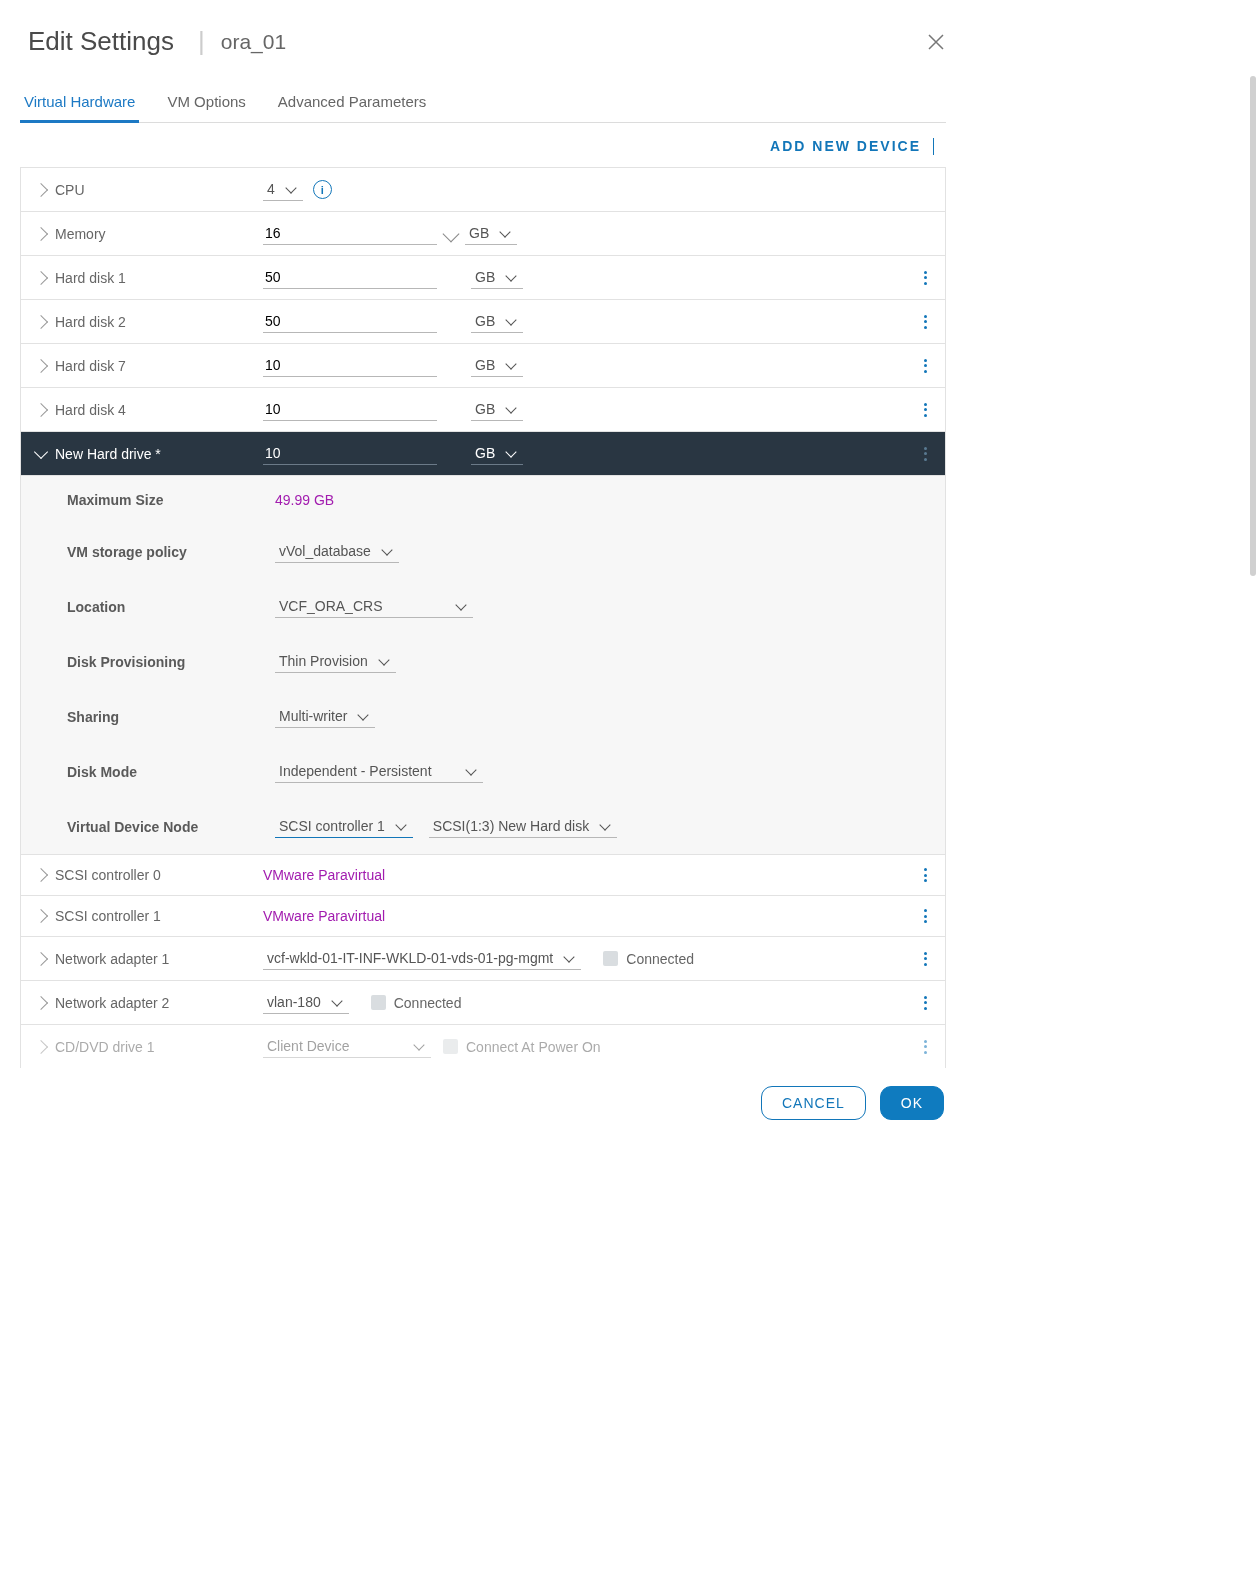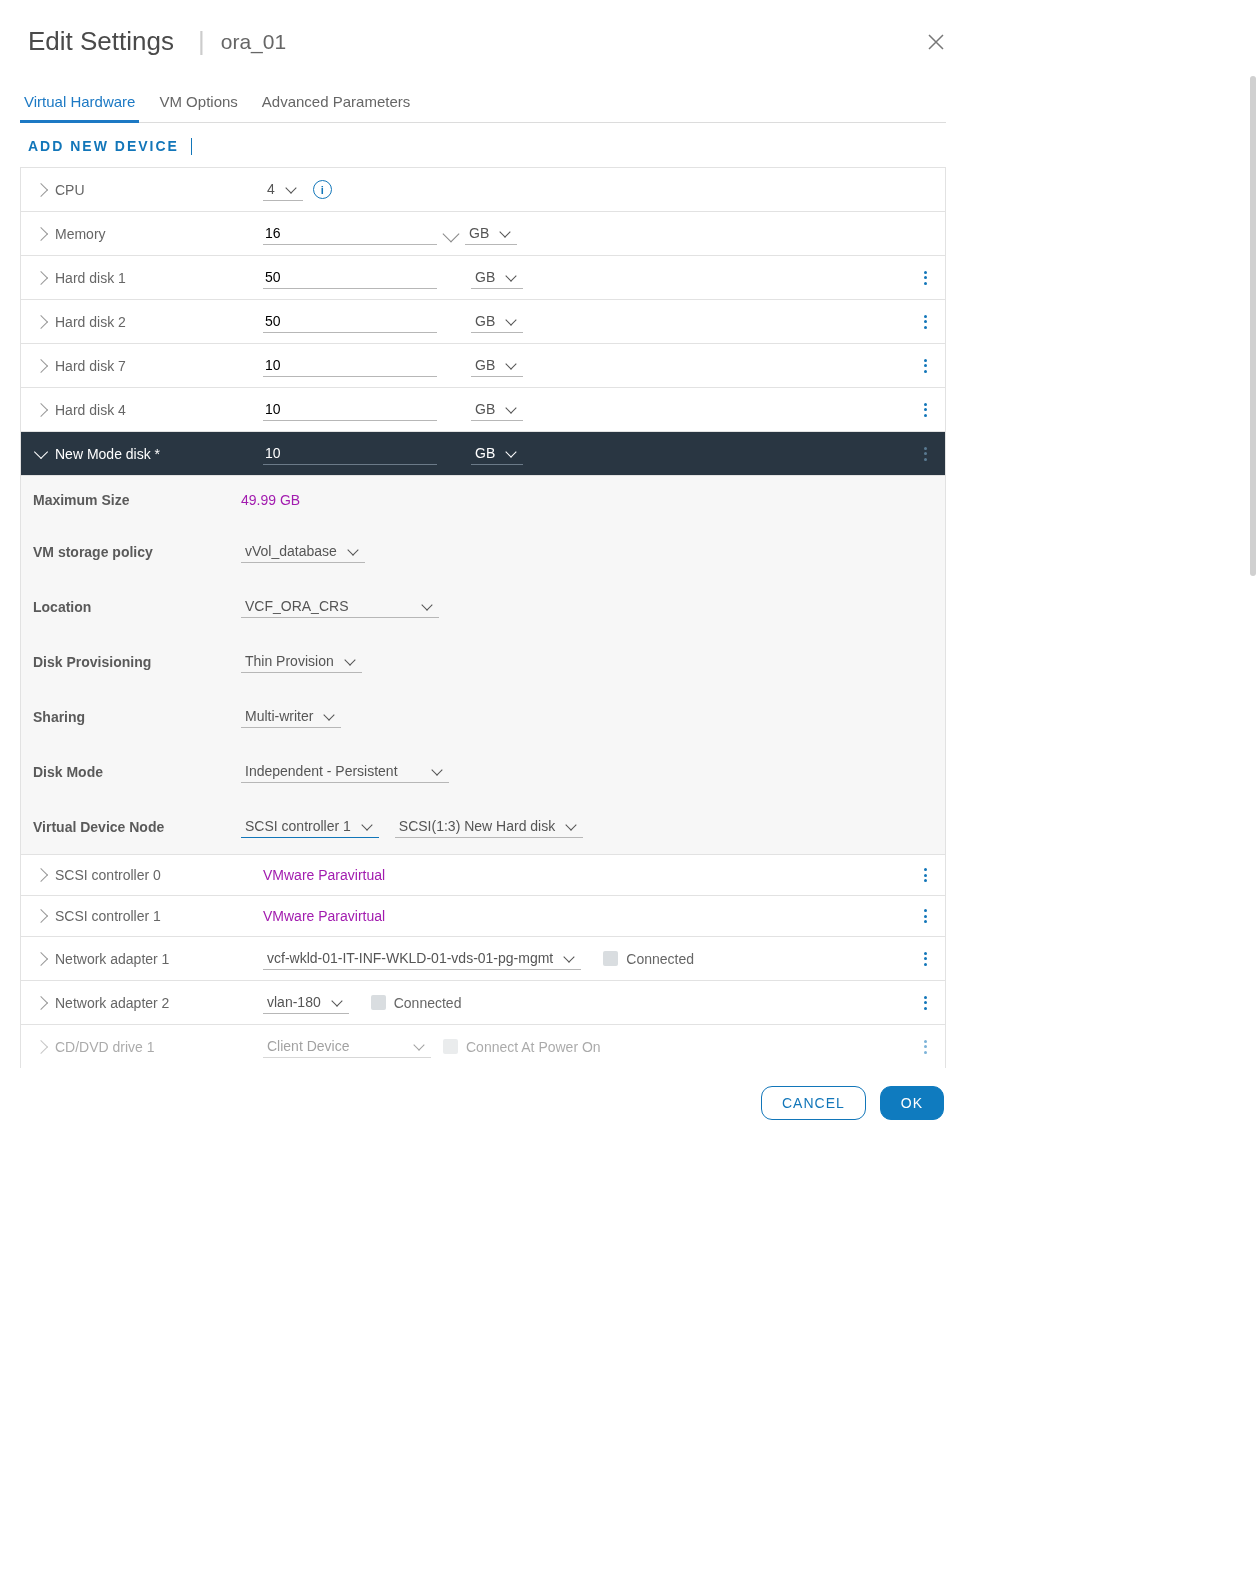--- a/index.html
+++ b/index.html
@@ -2,24 +2,24 @@
 <html><head>
 <meta charset="utf-8">
 <style>
 html,body{margin:0;padding:0;width:966px;font-family:"Helvetica Neue",Arial,sans-serif;color:#444;background:#fff}
 .dialog{padding:18px 20px 14px 20px}
 .hdr{display:flex;align-items:center;margin-bottom:22px}
 .hdr h1{font-size:26px;font-weight:400;color:#4a4a4a;margin:8px}
 .hdr .div{margin:0 16px;color:#ccc;font-size:26px;font-weight:300}
 .hdr .vm{font-size:21px;color:#666}
 .close-x{margin-left:auto;cursor:pointer;width:20px;height:20px}
-.tabs{display:flex;gap:16px;border-bottom:1px solid #dcdcdc}
+.tabs{display:flex;gap:24px;border-bottom:1px solid #dcdcdc}
 .tab{padding:6px 4px 10px;font-size:15px;color:#666;cursor:pointer}
 .tab.act{color:#1c79c4;border-bottom:3px solid #1c79c4;margin-bottom:-1px}
-.topright{padding:14px 8px 12px}
+.topright{text-align:right;padding:14px 8px 12px}
 .addnew{color:#1276b9;font-size:14px;letter-spacing:2px;cursor:pointer;font-weight:600}
 .body{border:1px solid #e2e2e2;border-bottom:none}
 .row{display:flex;align-items:center;border-bottom:1px solid #e2e2e2;padding:10px 12px;font-size:14px;color:#666}
 .lbl{width:230px;display:flex;align-items:center}
 .chev{width:9px;height:9px;border-right:1.5px solid #999;border-bottom:1.5px solid #999;transform:rotate(-45deg);margin:0 9px 0 3px;cursor:pointer}
 .chev.dn{transform:rotate(45deg);margin-bottom:4px}
 .val{display:flex;align-items:center;flex:1}
 .und{border:none;border-bottom:1px solid #b7b7b7;background:transparent;font-size:14px;color:#000000;padding:3px 2px;outline:none}
 .und.dk{border-bottom-color:#6b7a88;color:#fff}
 .md{width:170px}
@@ -28,21 +28,21 @@
 .miniv{width:7px;height:7px;border-right:1.5px solid currentColor;border-bottom:1.5px solid currentColor;transform:rotate(45deg);margin:0 4px 3px 12px}
 .info{width:17px;height:17px;border:1.5px solid #1276b9;border-radius:50%;color:#1276b9;display:inline-flex;align-items:center;justify-content:center;font-size:11px;font-weight:700;margin-left:10px}
 .dots{margin-left:auto;display:flex;flex-direction:column;gap:2.5px;cursor:pointer;padding:3px 6px}
 .dot{width:3px;height:3px;background:#1276b9;border-radius:50%}
 .dkrow{background:#293642;color:#fff}
 .dkrow .lbl{color:#fff}
 .dkrow .chev{border-color:#fff}
 .dkrow .dot{background:#5a7a92}
 .exp{background:#f7f7f7;border-bottom:1px solid #e2e2e2;padding:0 12px}
 .prow{display:flex;align-items:center;padding:16px 0;font-size:14px;color:#5a5a5a}
-.plbl{width:208px;font-weight:600}
+.plbl{width:208px;margin-left:34px;font-weight:600}
 .static{color:#a21caf}
 .chk{width:15px;height:15px;background:#d9dde0;border-radius:2px;margin-right:8px}
 .ftr{display:flex;justify-content:flex-end;gap:14px;padding:18px 2px}
 .btn{padding:8px 20px;font-size:14px;border-radius:11px;cursor:pointer;letter-spacing:1px}
 .btn.sec{border:1px solid #1276b9;color:#1276b9;background:#fff}
 .btn.pri{background:#0f7bbf;color:#fff;border:1px solid #0f7bbf}
 .scrollcol{position:absolute;top:76px;right:4px;width:6px;height:500px;background:#d0d0d0;border-radius:3px}
 .bigv{width:11px;height:11px;border-right:1.5px solid #888;border-bottom:1.5px solid #888;transform:rotate(45deg);margin:0 8px}
 </style>
 </head>
@@ -179,21 +179,21 @@
             <div class="dot"></div>
             <div class="dot"></div>
             <div class="dot"></div>
           </div>
       </div>
     </div>
 
     <div class="row dkrow">
       <div class="lbl">
           <span class="chev dn"></span>
-          <span>New Mode disk *</span>
+          <span>New Hard drive *</span>
         </div>
       <div class="val">
         <input class="und dk md" value="10" style="">
           <span style="width:34px"></span>
         <span class="sel dk">
             <span>GB</span>
             <span class="miniv"></span>
           </span>
         <div class="dots">
             <div class="dot"></div>

